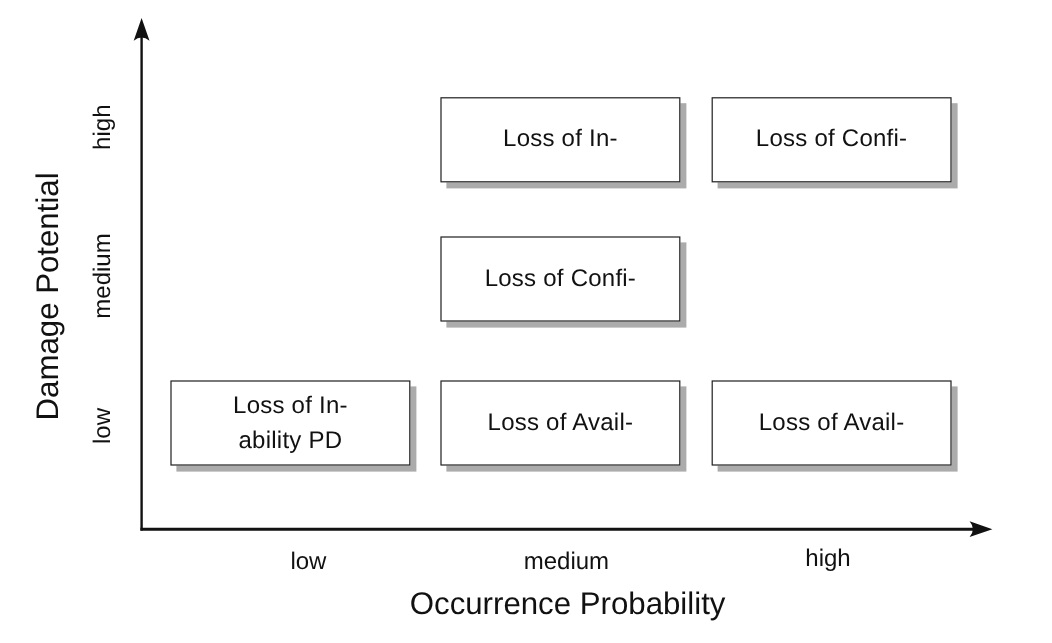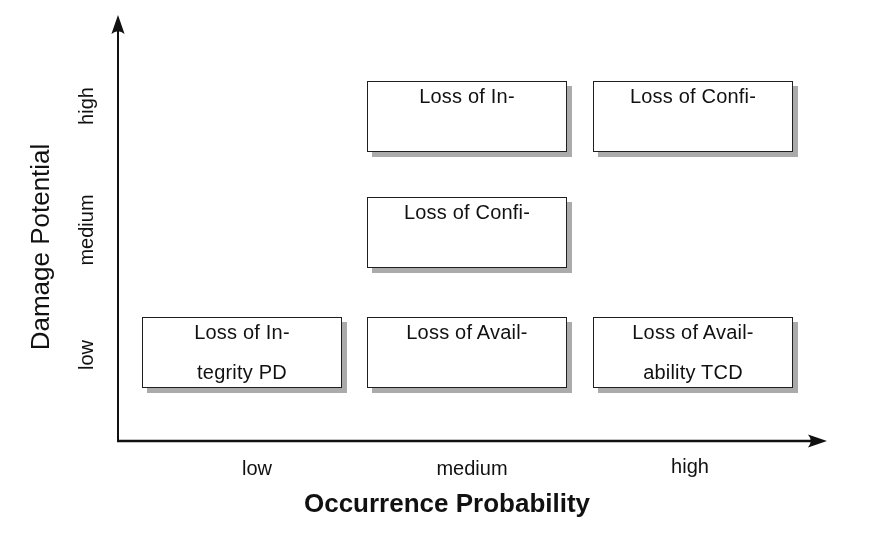--- a/index.html
+++ b/index.html
@@ -16,21 +16,21 @@
   .node {
     position: absolute;
     width: 198px;
     height: 69px;
     background: #ffffff;
     border: 1px solid #1f1f1f;
     box-shadow: 5px 5px 0 #ababab;
     display: flex;
     flex-direction: column;
     align-items: center;
-    justify-content: space-between;
+    justify-content: center;
     text-align: center;
     font-size: 20px;
     line-height: 29px;
     letter-spacing: 0.2px;
   }
   .node span { display: block; }
   .xtick {
     position: absolute;
     transform: translate(-50%, 0);
     font-size: 20px;
@@ -80,31 +80,30 @@
   <div class="node" style="left:593px; top:81px;">
     <span>Loss of Confi-</span>
   </div>
 
   <div class="node" style="left:367px; top:197px;">
     <span>Loss of Confi-</span>
   </div>
 
   <div class="node" style="left:142px; top:317px;">
     <span>Loss of In-</span>
-    <span>tegrity PD</span>
+    <span>ability PD</span>
   </div>
 
   <div class="node" style="left:367px; top:317px;">
     <span>Loss of Avail-</span>
   </div>
 
   <div class="node" style="left:593px; top:317px;">
     <span>Loss of Avail-</span>
-    <span>ability TCD</span>
   </div>
 
   <div class="xtick" style="left:257px; top:457px;">low</div>
   <div class="xtick" style="left:472px; top:457px;">medium</div>
   <div class="xtick" style="left:690px; top:455px;">high</div>
 
-  <div class="xlabel" style="left:447px; top:488px;font-weight:bold;">Occurrence Probability</div>
+  <div class="xlabel" style="left:473px; top:488px;">Occurrence Probability</div>
 
 </div>
 
 </body></html>

